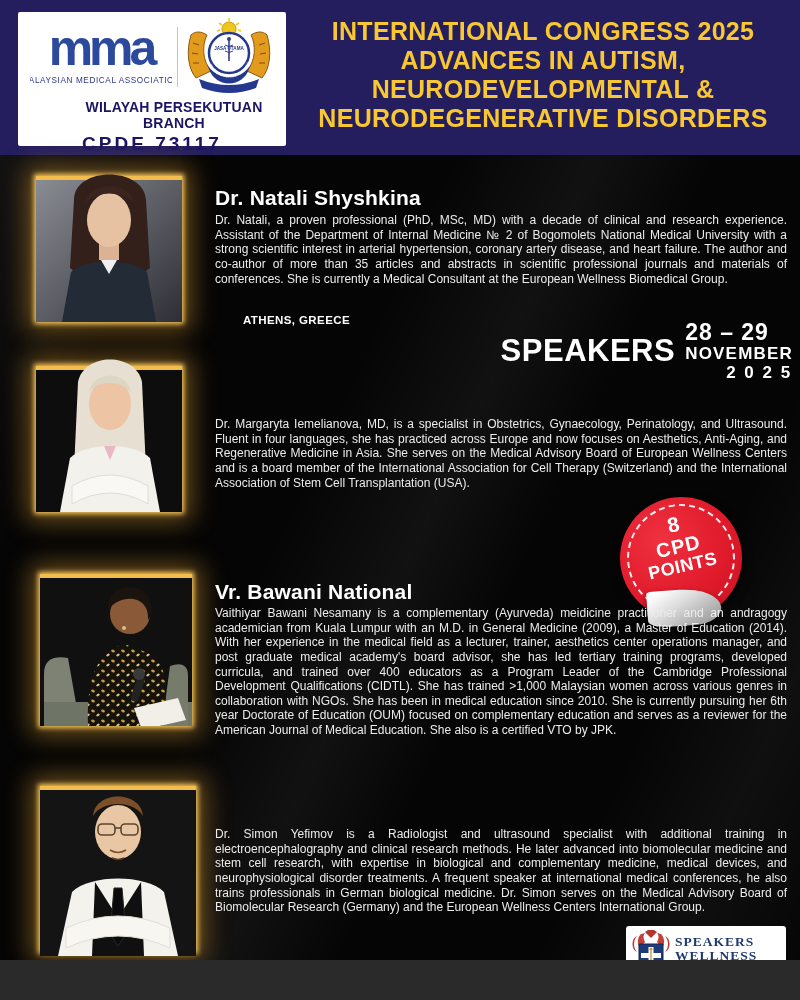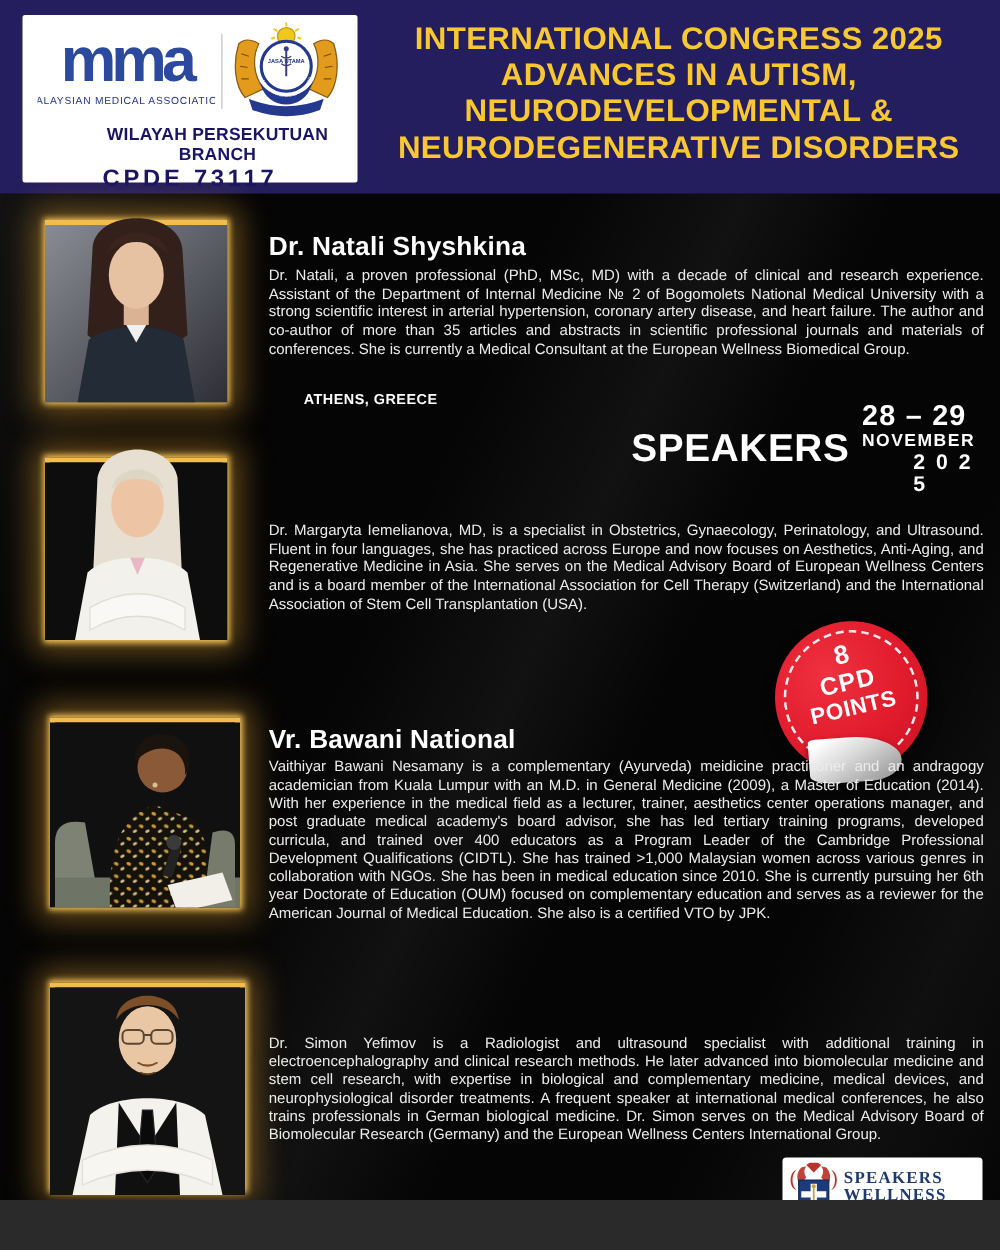--- a/index.html
+++ b/index.html
@@ -31,21 +31,21 @@
   .frame svg{position:absolute;}
   
   .speaker-name{color:#ffffff;font-size:21px;font-weight:800;letter-spacing:.2px;white-space:nowrap;}
   .speaker-bio{color:#ececec;font-size:12px;line-height:1.22;text-align:justify;}
   .speaker-loc{color:#ffffff;font-size:11.5px;font-weight:800;letter-spacing:.4px;margin-left:28px;}
   
   .event-block{left:505px;top:320px;width:288px;display:flex;align-items:center;justify-content:flex-end;gap:10px;color:#fff;}
   .speakers-label{font-size:31px;font-weight:800;letter-spacing:.5px;text-align:right;}
   .date-stack{display:flex;flex-direction:column;line-height:1.1;}
   .date-range{font-size:23px;font-weight:800;letter-spacing:1px;}
-  .date-month{font-size:14px;font-weight:800;letter-spacing:1.2px;}
+  .date-month{font-size:17px;font-weight:800;letter-spacing:1.2px;}
   .date-year{font-size:17px;font-weight:800;letter-spacing:2px;margin-left:41px;}
   
   .badge{left:620px;top:497px;width:122px;height:122px;transform:rotate(-13deg);}
   .badge-circle{position:absolute;left:0;top:0;width:122px;height:122px;border-radius:50%;
     background:radial-gradient(circle at 38% 32%,#f0313f 0%,#e01b2c 55%,#c8101f 100%);
     box-shadow:0 4px 10px rgba(0,0,0,.6);}
   .badge-ring{position:absolute;left:7px;top:7px;width:108px;height:108px;border-radius:50%;border:2px dashed rgba(255,255,255,.9);}
   .badge-text{position:absolute;left:0;top:16px;width:122px;text-align:center;color:#fff;font-weight:800;line-height:1.08;}
   .badge-points-num{font-size:21px;}
   .badge-l2{font-size:20px;letter-spacing:1px;}

